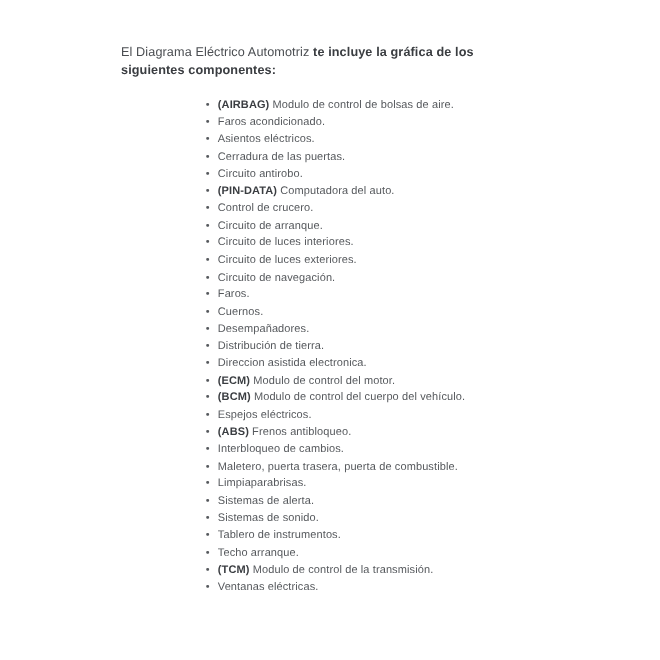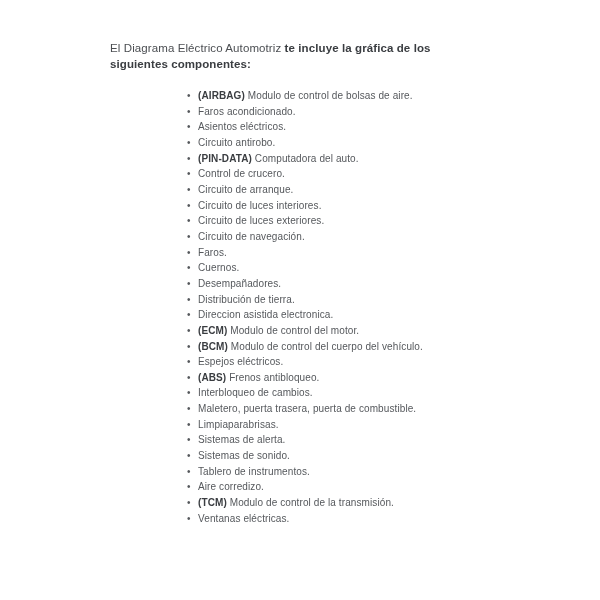--- a/index.html
+++ b/index.html
@@ -60,20 +60,21 @@
 </style>
 </head>
 <body>
 
 <div class="page">
   <h1 class="heading"><span>El Diagrama Eléctrico Automotriz</span> <strong>te incluye la gráfica de los siguientes componentes:</strong></h1>
   <ul class="components">
       <li><strong>(AIRBAG) </strong><span>Modulo de control de bolsas de aire.</span></li>
       <li><span>Faros acondicionado.</span></li>
       <li><span>Asientos eléctricos.</span></li>
+      <li><span>Cerradura de las puertas.</span></li>
       <li><span>Circuito antirobo.</span></li>
       <li><strong>(PIN-DATA) </strong><span>Computadora del auto.</span></li>
       <li><span>Control de crucero.</span></li>
       <li><span>Circuito de arranque.</span></li>
       <li><span>Circuito de luces interiores.</span></li>
       <li><span>Circuito de luces exteriores.</span></li>
       <li><span>Circuito de navegación.</span></li>
       <li><span>Faros.</span></li>
       <li><span>Cuernos.</span></li>
       <li><span>Desempañadores.</span></li>
@@ -82,17 +83,17 @@
       <li><strong>(ECM) </strong><span>Modulo de control del motor.</span></li>
       <li><strong>(BCM) </strong><span>Modulo de control del cuerpo del vehículo.</span></li>
       <li><span>Espejos eléctricos.</span></li>
       <li><strong>(ABS) </strong><span>Frenos antibloqueo.</span></li>
       <li><span>Interbloqueo de cambios.</span></li>
       <li><span>Maletero, puerta trasera, puerta de combustible.</span></li>
       <li><span>Limpiaparabrisas.</span></li>
       <li><span>Sistemas de alerta.</span></li>
       <li><span>Sistemas de sonido.</span></li>
       <li><span>Tablero de instrumentos.</span></li>
-      <li><span>Aire corredizo.</span></li>
+      <li><span>Techo arranque.</span></li>
       <li><strong>(TCM) </strong><span>Modulo de control de la transmisión.</span></li>
       <li><span>Ventanas eléctricas.</span></li>
     </ul>
 </div>
 
 </body></html>

